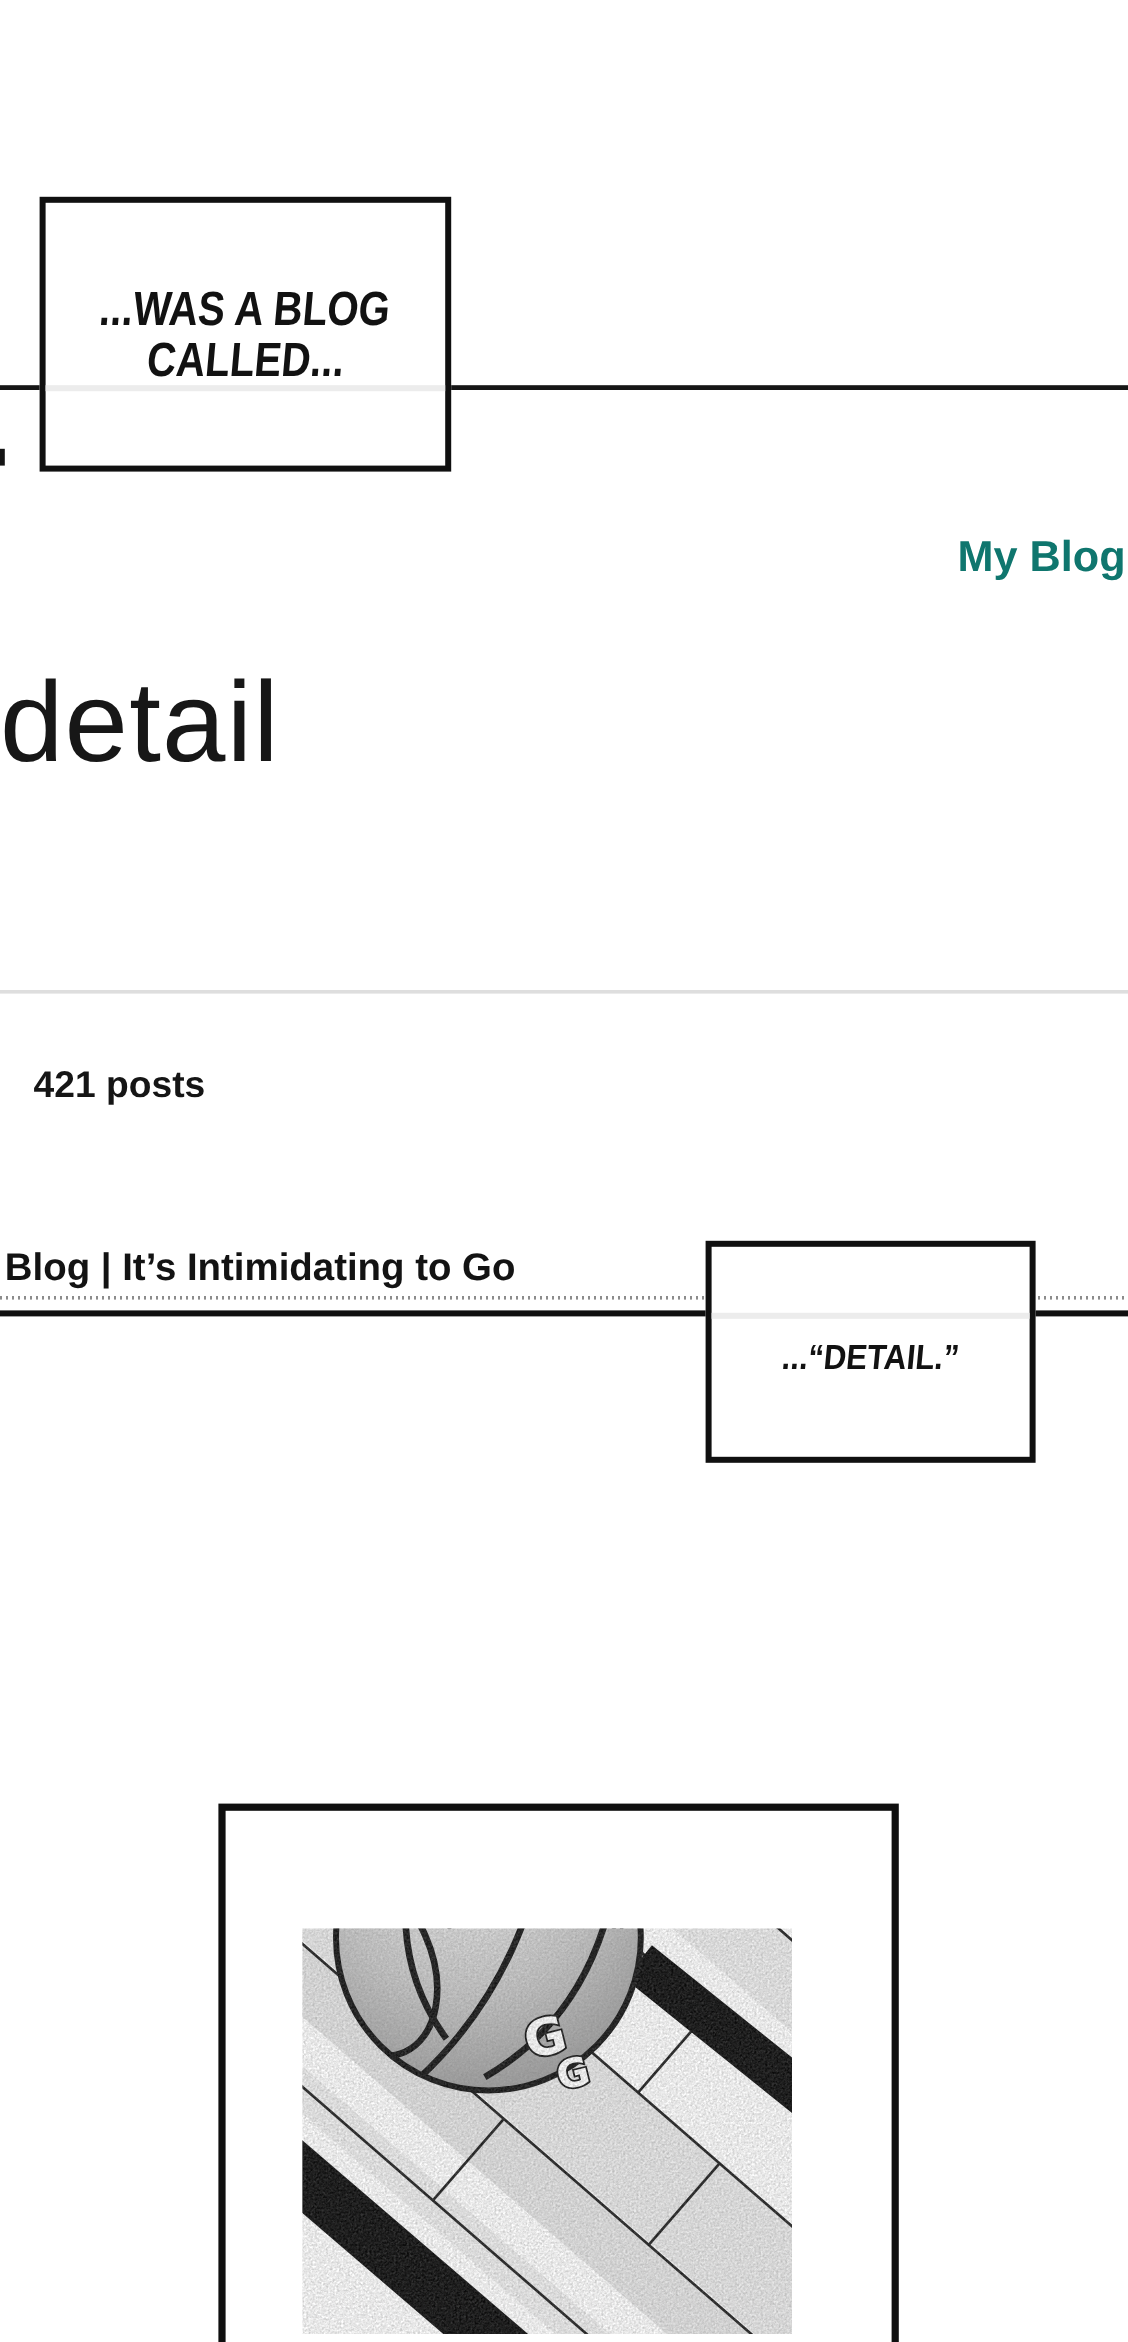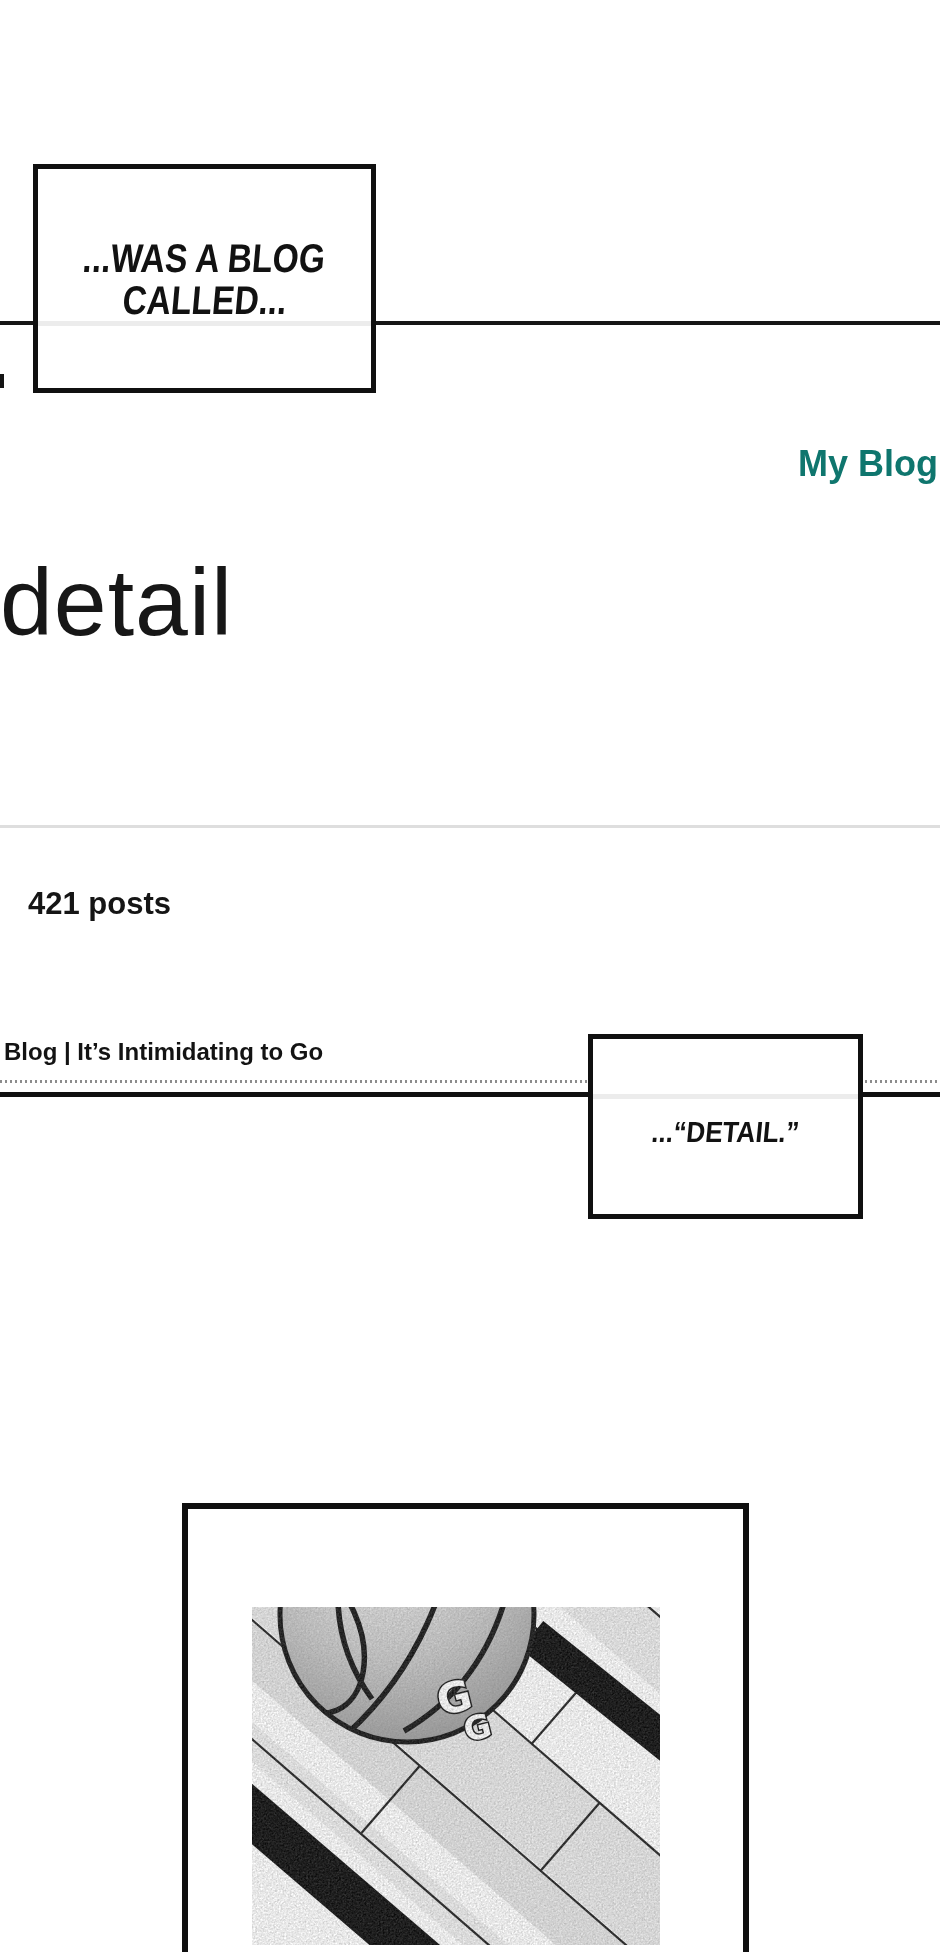--- a/index.html
+++ b/index.html
@@ -25,21 +25,21 @@
   .box-1 .comic-text{font-size:40px;line-height:1.05;transform:scaleX(.84) skewX(-6deg);}
   .box-2{left:588px;top:1034px;width:265px;height:175px;}
   .box-2 .comic-text{font-size:29px;transform:scaleX(.9) skewX(-6deg);padding-top:12px;}
 
   
   .site-title{right:2px;top:443px;font-size:36px;font-weight:700;white-space:nowrap;z-index:2;color:#0f766e;}
   .blog-title{left:0;right:0;top:548px;font-size:95px;font-weight:400;letter-spacing:1px;
     color:#171717;z-index:2;}
   .divider{left:0;right:0;top:825px;height:3px;background:#dedede;z-index:1;}
   .post-count{left:4px;top:886px;font-size:31px;font-weight:700;color:#151515;z-index:2;margin-left:24px;}
-  .post-title{left:4px;top:1038px;font-size:24px;font-weight:700;color:#131313;z-index:2;white-space:nowrap;}
+  .post-title{left:4px;top:1038px;font-size:32px;font-weight:700;color:#131313;z-index:2;white-space:nowrap;}
   .dotted-rule{left:0;right:0;top:1080px;height:3px;z-index:1;
     background-image:repeating-linear-gradient(90deg,#8c8c8c 0 2px,transparent 2px 5px);}
   .rule-2{left:0;right:0;top:1092px;height:5px;background:#101010;z-index:1;}
 
   
   .comic-panel{left:182px;top:1503px;width:555px;height:465px;border:6px solid #0f0f0f;
     background:#ffffff;z-index:2;}
   .sketch{left:252px;top:1607px;width:408px;height:338px;z-index:4;}
 </style>
 </head>

